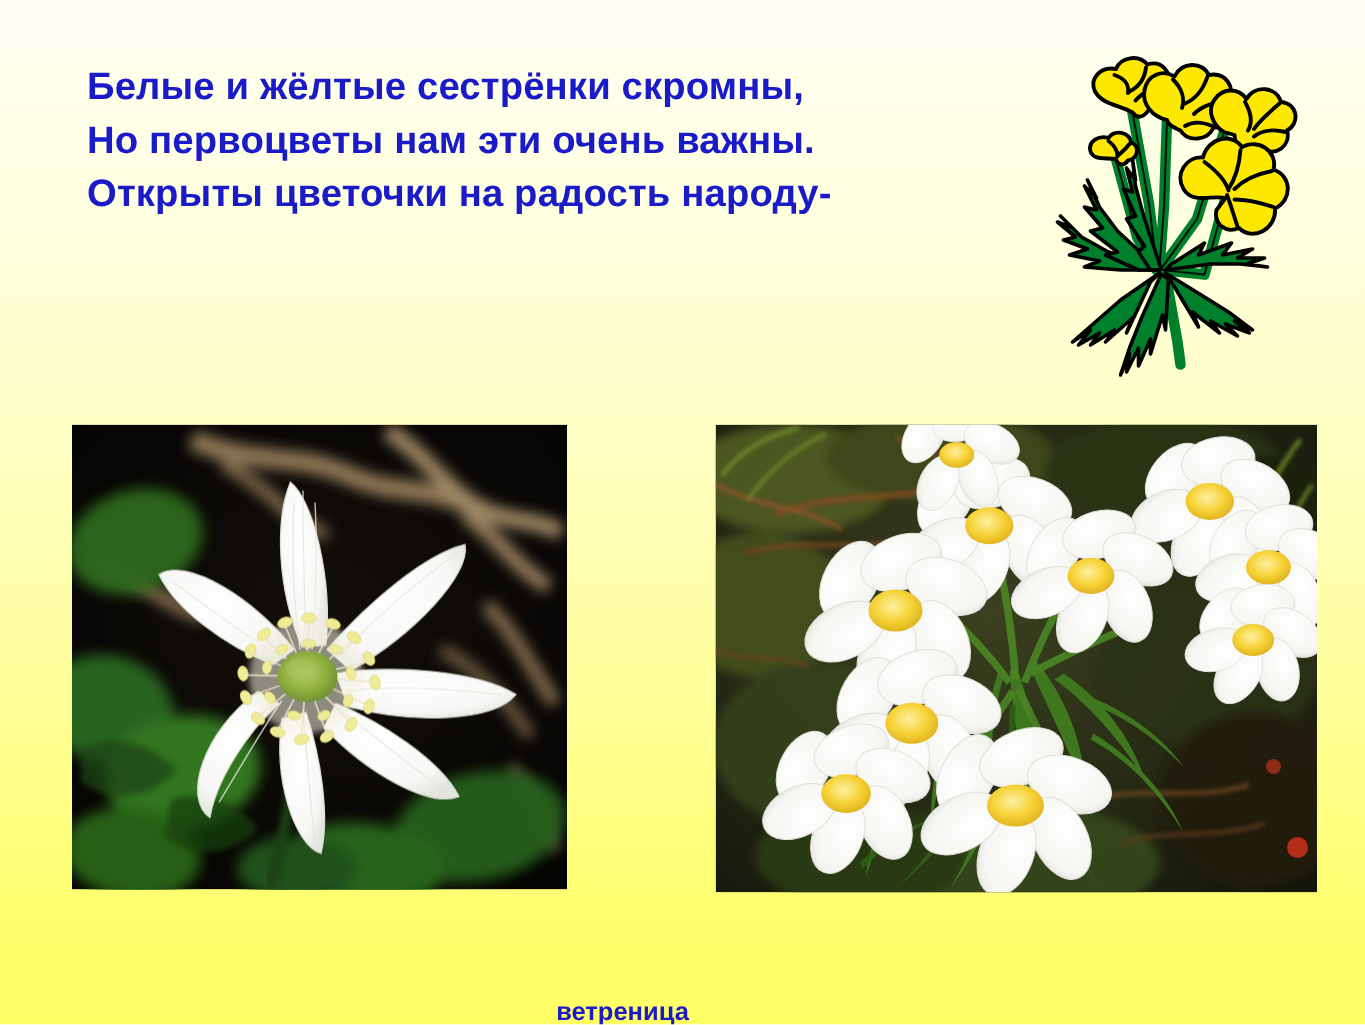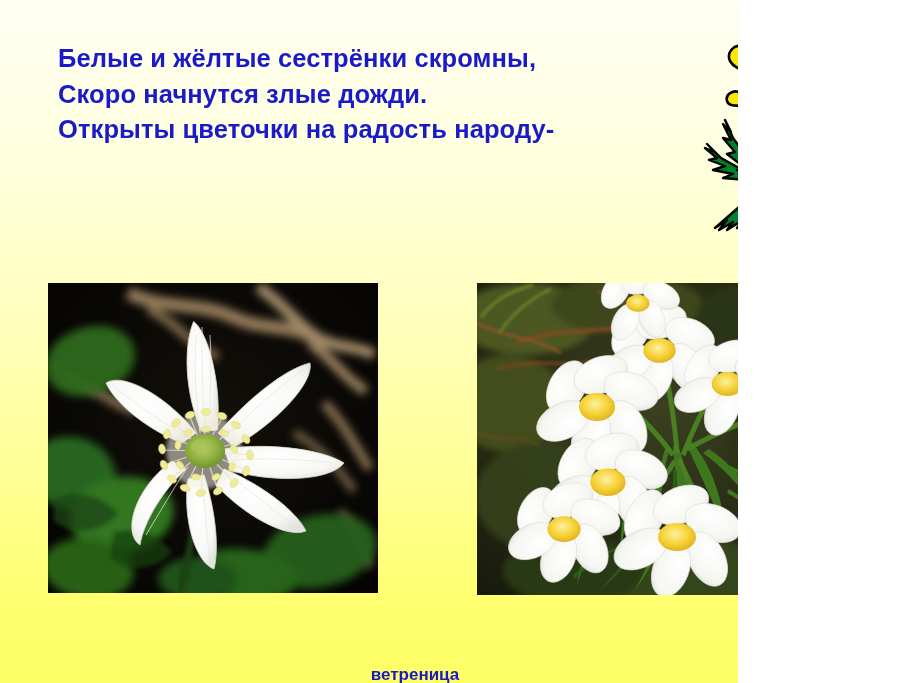--- a/index.html
+++ b/index.html
@@ -2,21 +2,21 @@
 <html><head>
 <meta charset="utf-8">
 <style>
   html, body {
     margin: 0;
     padding: 0;
     background: #ffffff;
   }
   .slide {
     position: relative;
-    width: 738px;
+    width: 910px;
     height: 683px;
     overflow: hidden;
     background: linear-gradient(to bottom,
       #fffff2 0%,
       #ffffe0 22%,
       #ffffc0 45%,
       #ffff99 68%,
       #ffff70 88%,
       #ffff66 100%);
     font-family: "Liberation Sans", sans-serif;
@@ -80,21 +80,21 @@
   }
   .photo svg { display: block; width: 100%; height: 100%; }
 </style>
 </head>
 <body>
 
 <div class="slide">
 
   <div class="poem">
     <div class="poem-line">Белые и жёлтые сестрёнки скромны,</div>
-    <div class="poem-line">Скоро начнутся злые дожди.</div>
+    <div class="poem-line">Но первоцветы нам эти очень важны.</div>
     <div class="poem-line">Открыты цветочки на радость народу-</div>
   </div>
 
   <div class="clipart">
     <svg viewBox="0 0 185 225" xmlns="http://www.w3.org/2000/svg">
       <g stroke="#000000" stroke-width="3" stroke-linejoin="round" stroke-linecap="round">
 
         <g fill="none" stroke="#00802b" stroke-width="7">
           <path d="M68,148 L63,108 L52,47"></path>
           <path d="M70,150 L73,110 L75,52"></path>

